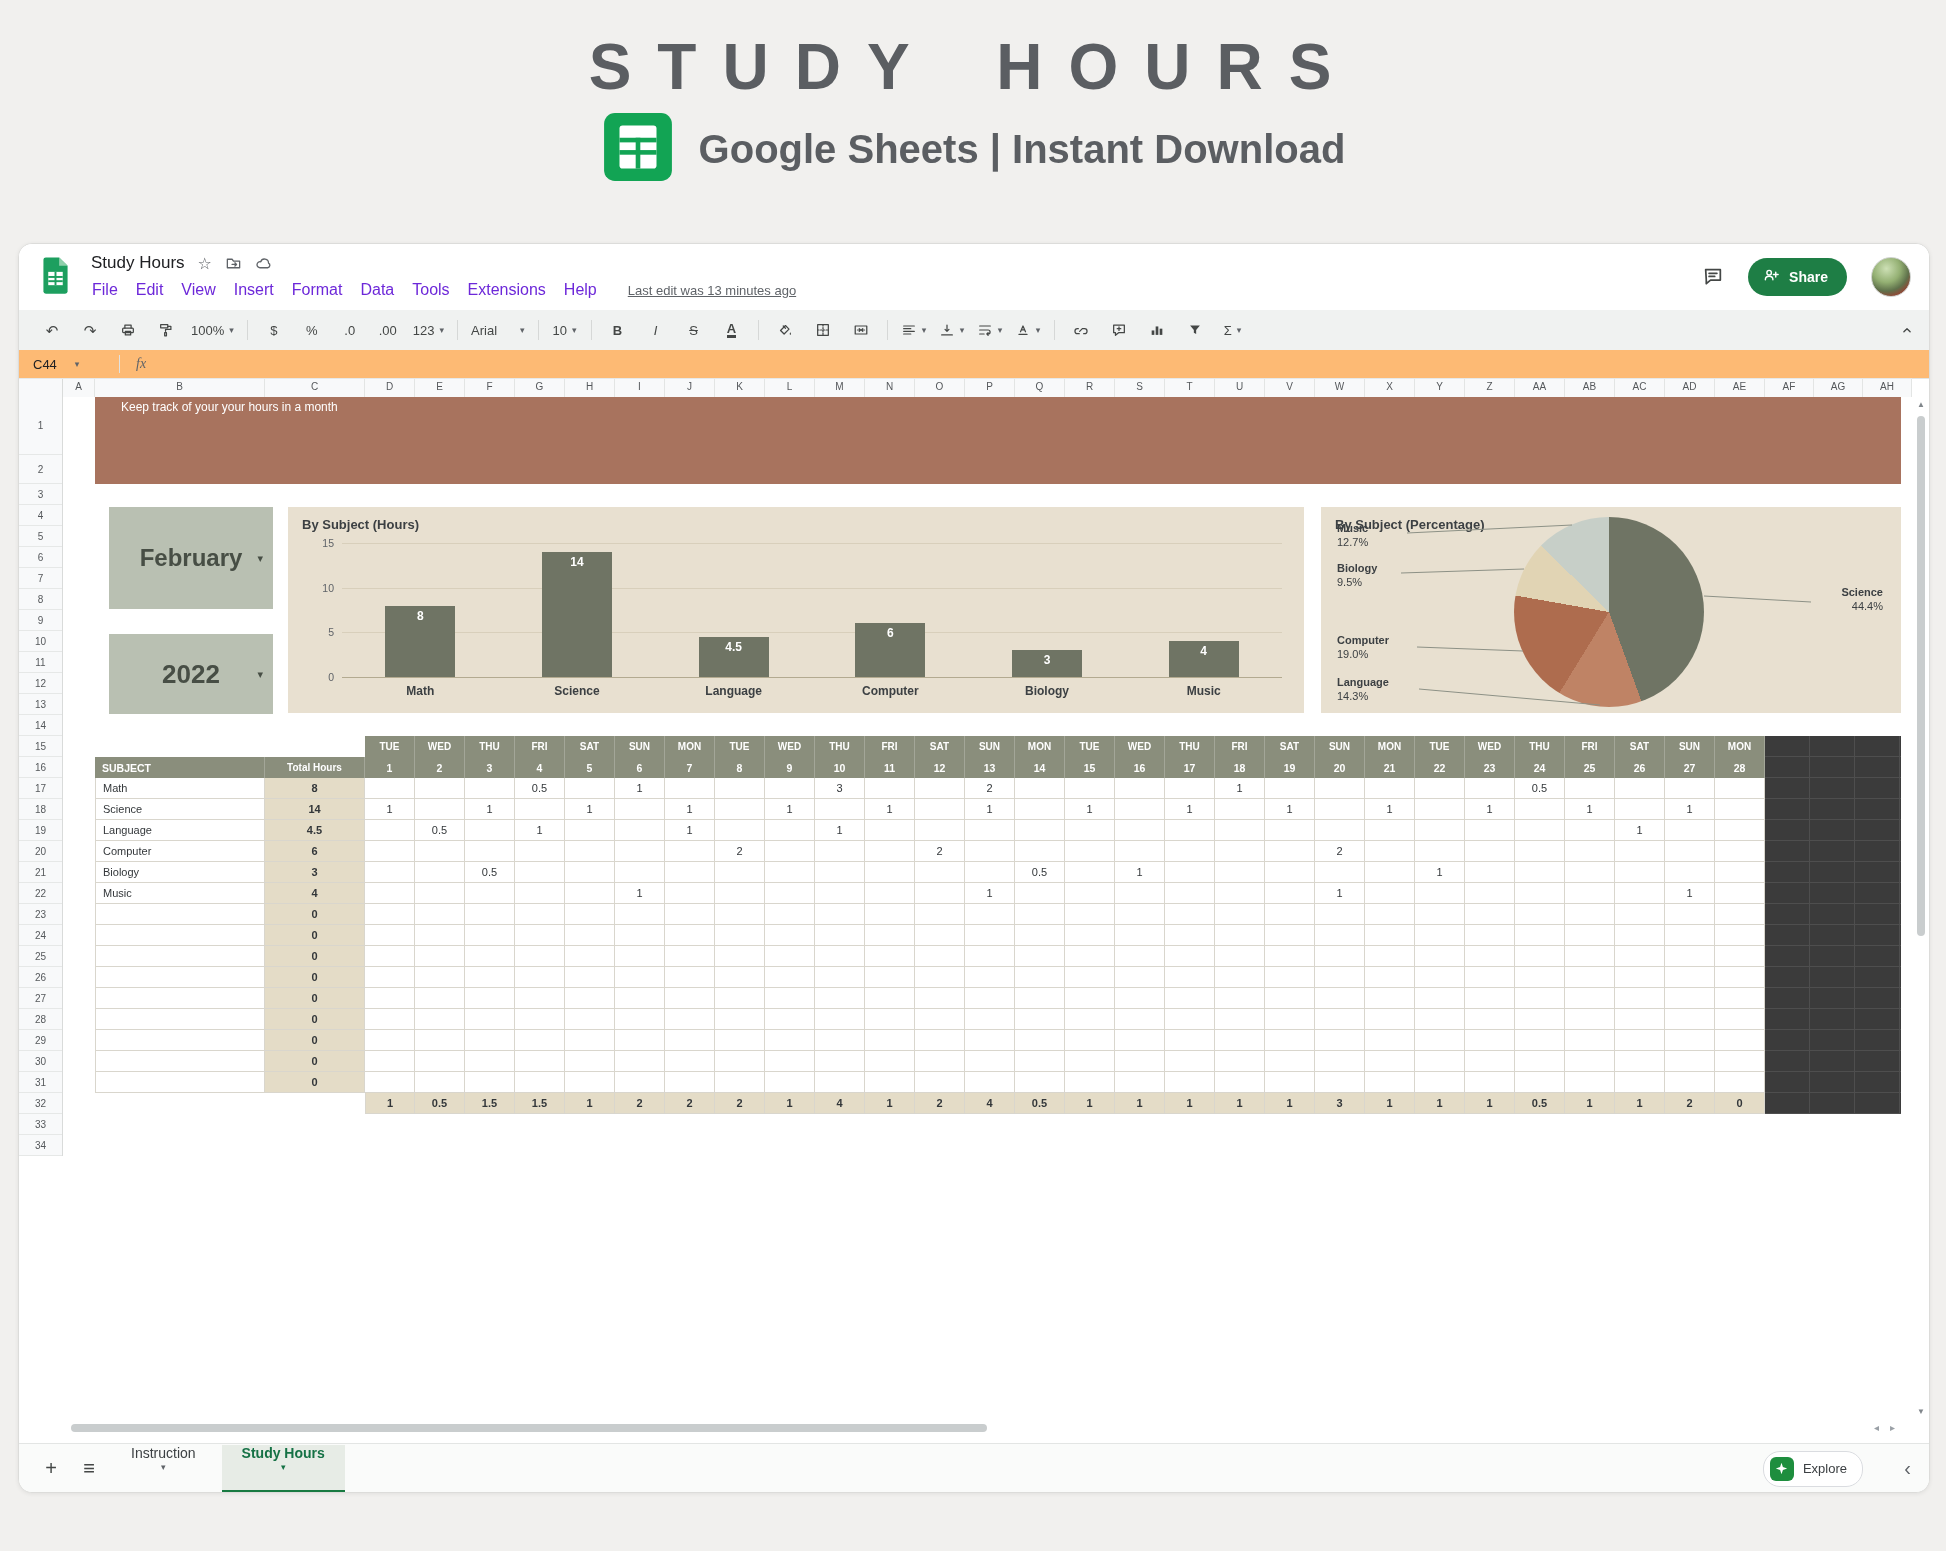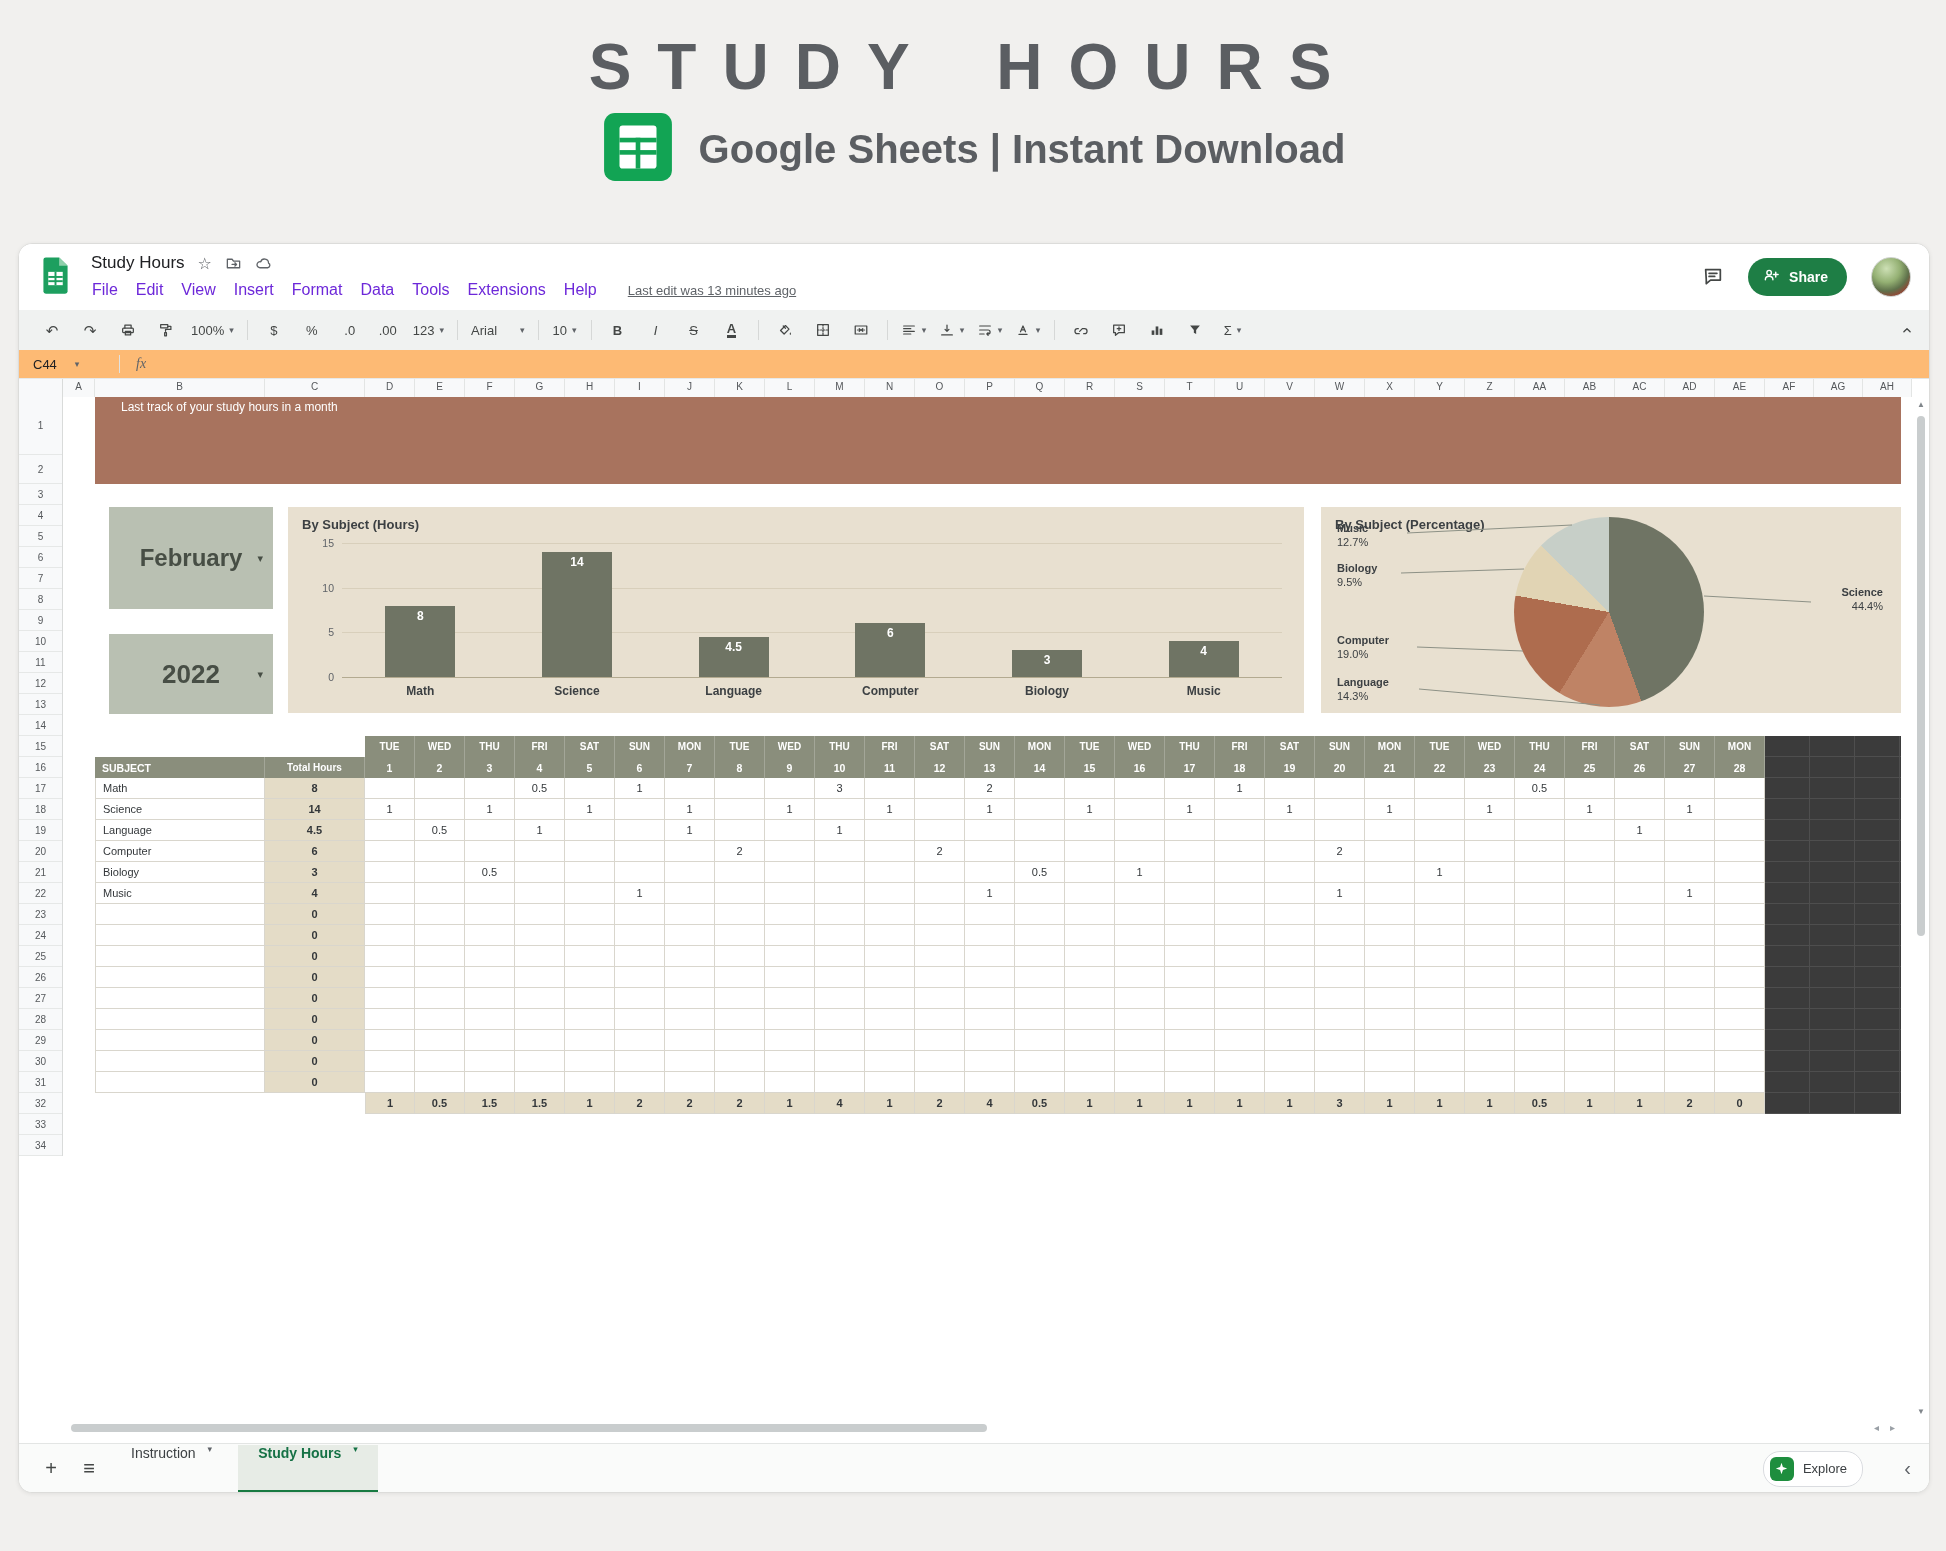--- a/index.html
+++ b/index.html
@@ -121,21 +121,21 @@
   .v-arrow{position:absolute;left:0;width:12px;text-align:center;font-size:8px;color:#80868b;}
   .v-thumb{position:absolute;top:16px;left:2px;width:8px;height:520px;background:#c9cdce;border-radius:4px;}
   .h-scroll{position:absolute;left:44px;top:1178px;width:1834px;height:12px;}
   .h-thumb{position:absolute;left:8px;top:2px;width:916px;height:8px;background:#c9cdce;border-radius:4px;}
   .h-arrow{position:absolute;top:0;font-size:10px;color:#9aa0a6;}
 
   
   .tab-bar{position:absolute;left:0;right:0;top:1199px;height:49px;background:#fafbfa;
            border-top:1px solid #e3e5e4;display:flex;align-items:center;padding-left:16px;gap:6px;}
   .tbb-icon{width:32px;text-align:center;font-size:20px;color:#444746;flex:none;}
-  .sheet-tab{height:48px;display:flex;gap:12px;padding:0 20px;font-size:14px;color:#3c4043;box-sizing:border-box;}
+  .sheet-tab{height:48px;display:flex;align-items:center;gap:2px;padding:0 20px;font-size:14px;color:#3c4043;box-sizing:border-box;flex-direction:column;}
   .sheet-tab .caret{font-size:9px;color:#5f6368;}
   .sheet-tab.active{background:#e7ece6;color:#157145;font-weight:bold;border-bottom:3px solid var(--tab-green,#187a41);}
   .sheet-tab.active .caret{color:#157145;}
   .explore-btn{position:absolute;right:66px;height:34px;display:flex;align-items:center;gap:9px;padding:0 15px 0 6px;
                background:#fff;border:1px solid #dadce0;border-radius:17px;font-size:13px;color:#3c4043;}
   .explore-ic{width:24px;height:24px;border-radius:6px;background:#1e8e3e;display:flex;align-items:center;justify-content:center;}
   .collapse{position:absolute;right:18px;font-size:20px;color:#5f6368;}
 </style>
 </head>
 <body>
@@ -474,21 +474,21 @@
       <div class="row-cell" style="height: 21px;">30</div>
       <div class="row-cell" style="height: 21px;">31</div>
       <div class="row-cell" style="height: 21px;">32</div>
       <div class="row-cell" style="height: 21px;">33</div>
       <div class="row-cell" style="height: 21px;">34</div>
     </div>
 
   <div class="grid-canvas">
 
     <div class="banner">
-      <p>Last track of your study hours in a month</p>
+      <p>Keep track of your your hours in a month</p>
     </div>
 
     <div class="sel-box" id="month-box">
       <span>February</span>
       <span class="caret">▾</span>
     </div>
     <div class="sel-box" id="year-box">
       <span>2022</span>
       <span class="caret">▾</span>
     </div>

